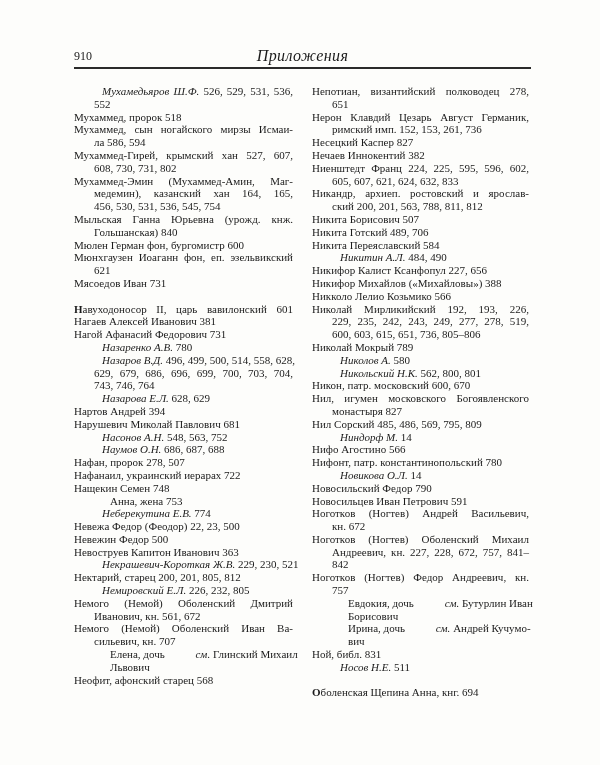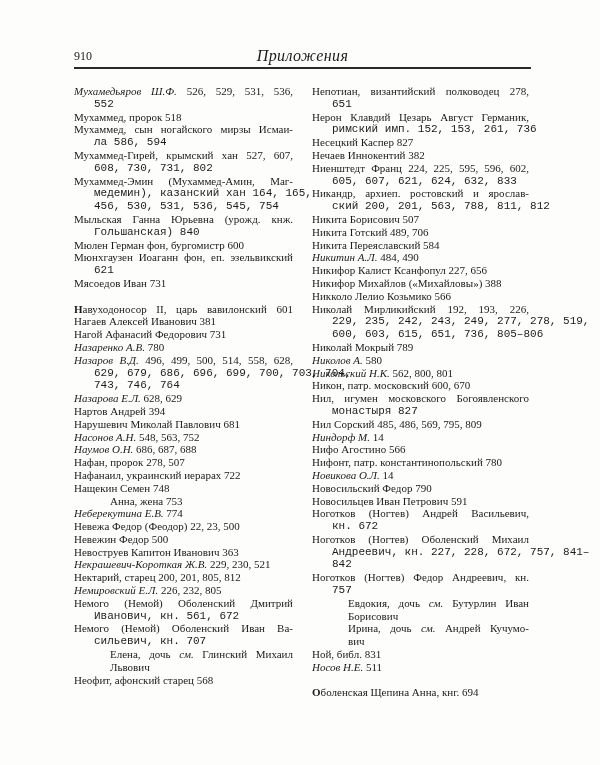--- a/index.html
+++ b/index.html
@@ -27,24 +27,24 @@
   .col{
     position:absolute; top:85px; font-size:11px;
   }
   .col-left { left:74px;  width:219px; }
   .col-right{ left:312px; width:217px; }
   .line{
     height:12.8px; line-height:12.8px;
     white-space:nowrap; box-sizing:border-box; width:100%;
     overflow:visible;
   }
-  .ind1{ padding-left:20px;font-family:Liberation Mono, monospace; }
+  .ind1{ padding-left:20px; }
   .ind2{ padding-left:36px; }
   .j{ text-align:justify; text-align-last:justify; }
-  .s-i{ font-style:italic; }
+  .s-i{ font-style:italic;margin-left:28px; }
   .s-b{ font-weight:bold; }
   .blank{ height:12.8px; }
 </style>
 </head>
 <body>
 
 <div class="page-number">910</div>
 <div class="running-head">Приложения</div>
 <div class="header-rule"></div>
 

